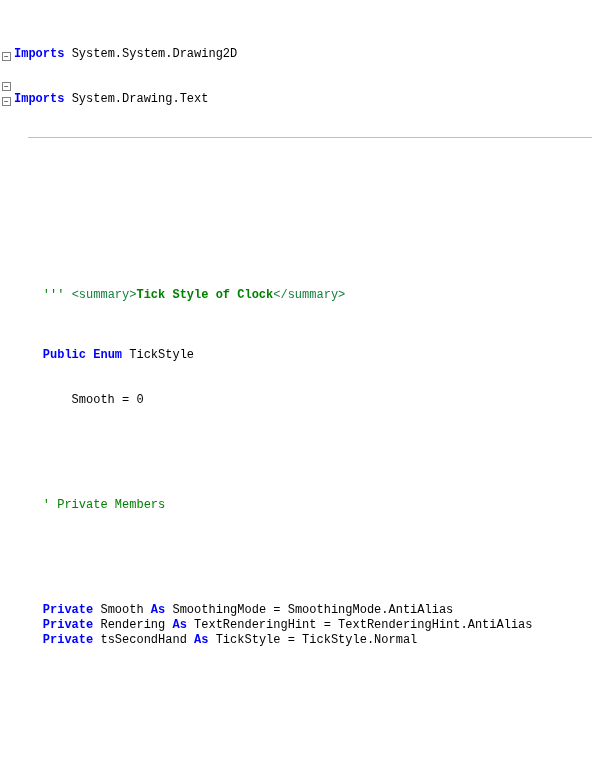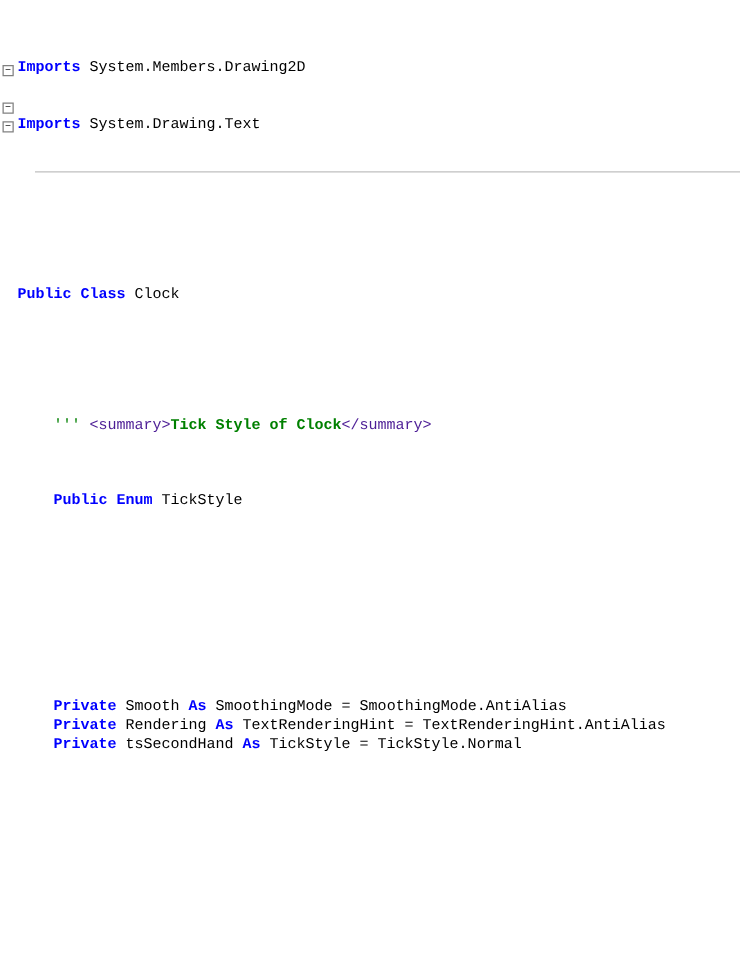--- a/index.html
+++ b/index.html
@@ -24,21 +24,21 @@
     width: 14px;
     background: #ffffff;
   }
   .code {
     margin-left: 14px;
     white-space: pre;
   }
   .line { height: 15px; }
   .kw { color: #0000ff; font-weight: bold; }
   .comment { color: #008000; }
-  .xml-delim { color: #4c1d95; }
+  .xml-delim { color: #15803d; }
   .xml-text { color: #008000; font-weight: bold; }
   .txt { color: #000000; }
   .hr {
     border: none;
     border-top: 1px solid #c0c0c0;
     margin: 0 0 0 14px;
   }
   .fold {
     position: absolute;
     left: 2px;
@@ -60,32 +60,33 @@
 
 <div class="editor">
   <div class="gutter">
     <div class="fold" style="top:50px"></div>
     <div class="fold" style="top:80px"></div>
     <div class="fold" style="top:95px"></div>
   </div>
 
   <div class="code">
     
-    <div class="line"><span class="kw">Imports</span><span class="txt"> </span><span class="txt">System.Members.Drawing2D</span></div>
+    <div class="line"><span class="kw">Imports</span><span class="txt"> </span><span class="txt">System.System.Drawing2D</span></div>
     <div class="line"><span class="kw">Imports</span><span class="txt"> </span><span class="txt">System.Drawing.Text</span></div>
     <hr class="hr">
     <div class="line"></div>
     
-    <div class="line"><span class="kw">Public</span><span> </span><span class="kw">Class</span><span> </span><span class="txt">Clock</span></div>
     <div class="line"></div>
     
     <div class="line">    <span class="comment">'''</span><span> </span><span class="xml-delim">&lt;summary&gt;</span><span class="xml-text">Tick Style of Clock</span><span class="xml-delim">&lt;/summary&gt;</span></div>
     
     <div class="line">    <span class="kw">Public</span><span> </span><span class="kw">Enum</span><span> </span><span class="txt">TickStyle</span></div>
+    <div class="line">        <span class="txt">Smooth</span><span> </span><span class="txt">=</span><span> </span><span class="txt">0</span></div>
     <div class="line"></div>
     
+    <div class="line">    <span class="comment">' Private Members</span></div>
     <div class="line"></div>
     
     <div id="decls"><div class="line">    <span class="kw">Private</span> <span class="txt">Smooth</span> <span class="kw">As</span> <span class="txt">SmoothingMode</span><span class="txt"> = SmoothingMode.AntiAlias</span></div><div class="line">    <span class="kw">Private</span> <span class="txt">Rendering</span> <span class="kw">As</span> <span class="txt">TextRenderingHint</span><span class="txt"> = TextRenderingHint.AntiAlias</span></div><div class="line">    <span class="kw">Private</span> <span class="txt">tsSecondHand</span> <span class="kw">As</span> <span class="txt">TickStyle</span><span class="txt"> = TickStyle.Normal</span></div></div>
     
     
   </div>
 </div>
 
 </body></html>

